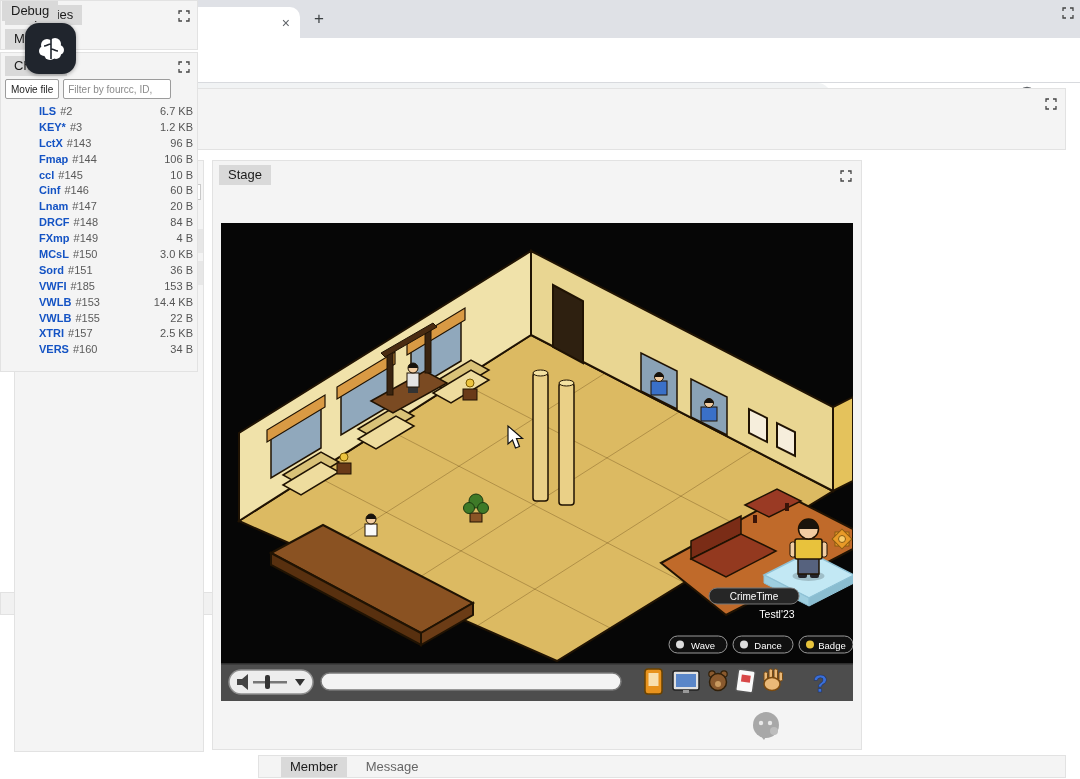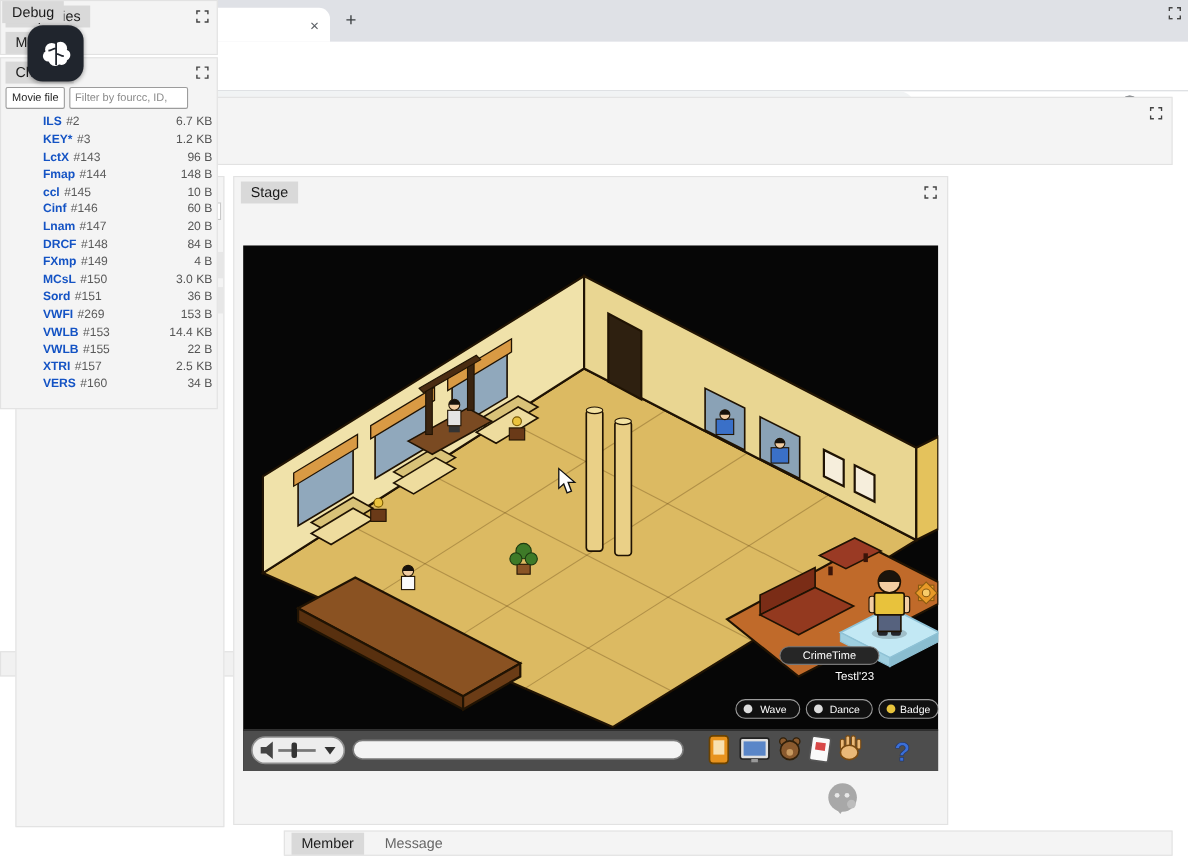--- a/index.html
+++ b/index.html
@@ -69,21 +69,21 @@
   .filter-input::placeholder{color:#8a8a8a;}
   .chunk-list{position:absolute;left:6px;top:52px;width:186px;}
   .chunk-row{display:flex;align-items:baseline;height:15.9px;font-size:11px;}
   .chunk-fourcc{font-weight:bold;color:#1453c4;margin-right:4px;padding-left:32px;}
   .chunk-id{color:#5a5a5a;}
   .chunk-size{margin-left:auto;color:#555;}
   .parsed-empty{position:absolute;left:24px;top:96px;width:150px;text-align:center;font-size:11px;color:#979797;line-height:1.5;}
   
   .debugpanel{left:14px;top:755px;width:242px;height:23px;background:#f1f1f1;border:1px solid #e2e2e2;box-sizing:border-box;}
   .bottomtabs{position:absolute;left:258px;top:755px;width:808px;height:23px;background:#f4f4f4;border:1px solid #e2e2e2;
-    box-sizing:border-box;display:flex;align-items:center;gap:12px;padding-left:6px;}
+    box-sizing:border-box;display:flex;align-items:center;gap:12px;padding-left:22px;}
   
   .watermark{position:absolute;left:748px;top:708px;display:flex;align-items:center;gap:10px;z-index:40;}
   .wm-text{font-size:27px;color:#a4a4a4;letter-spacing:2px;font-weight:500;}
 </style>
 </head>
 <body>
 
 <div class="tabstrip">
   <div class="traffic">
     <div class="tl r"></div>
@@ -484,21 +484,21 @@
         <span class="chunk-size">1.2 KB</span>
       </div>
         <div class="chunk-row">
         <span class="chunk-fourcc">LctX</span>
         <span class="chunk-id">#143</span>
         <span class="chunk-size">96 B</span>
       </div>
         <div class="chunk-row">
         <span class="chunk-fourcc">Fmap</span>
         <span class="chunk-id">#144</span>
-        <span class="chunk-size">148 B</span>
+        <span class="chunk-size">106 B</span>
       </div>
         <div class="chunk-row">
         <span class="chunk-fourcc">ccl</span>
         <span class="chunk-id">#145</span>
         <span class="chunk-size">10 B</span>
       </div>
         <div class="chunk-row">
         <span class="chunk-fourcc">Cinf</span>
         <span class="chunk-id">#146</span>
         <span class="chunk-size">60 B</span>
@@ -523,21 +523,21 @@
         <span class="chunk-id">#150</span>
         <span class="chunk-size">3.0 KB</span>
       </div>
         <div class="chunk-row">
         <span class="chunk-fourcc">Sord</span>
         <span class="chunk-id">#151</span>
         <span class="chunk-size">36 B</span>
       </div>
         <div class="chunk-row">
         <span class="chunk-fourcc">VWFI</span>
-        <span class="chunk-id">#269</span>
+        <span class="chunk-id">#185</span>
         <span class="chunk-size">153 B</span>
       </div>
         <div class="chunk-row">
         <span class="chunk-fourcc">VWLB</span>
         <span class="chunk-id">#153</span>
         <span class="chunk-size">14.4 KB</span>
       </div>
         <div class="chunk-row">
         <span class="chunk-fourcc">VWLB</span>
         <span class="chunk-id">#155</span>

